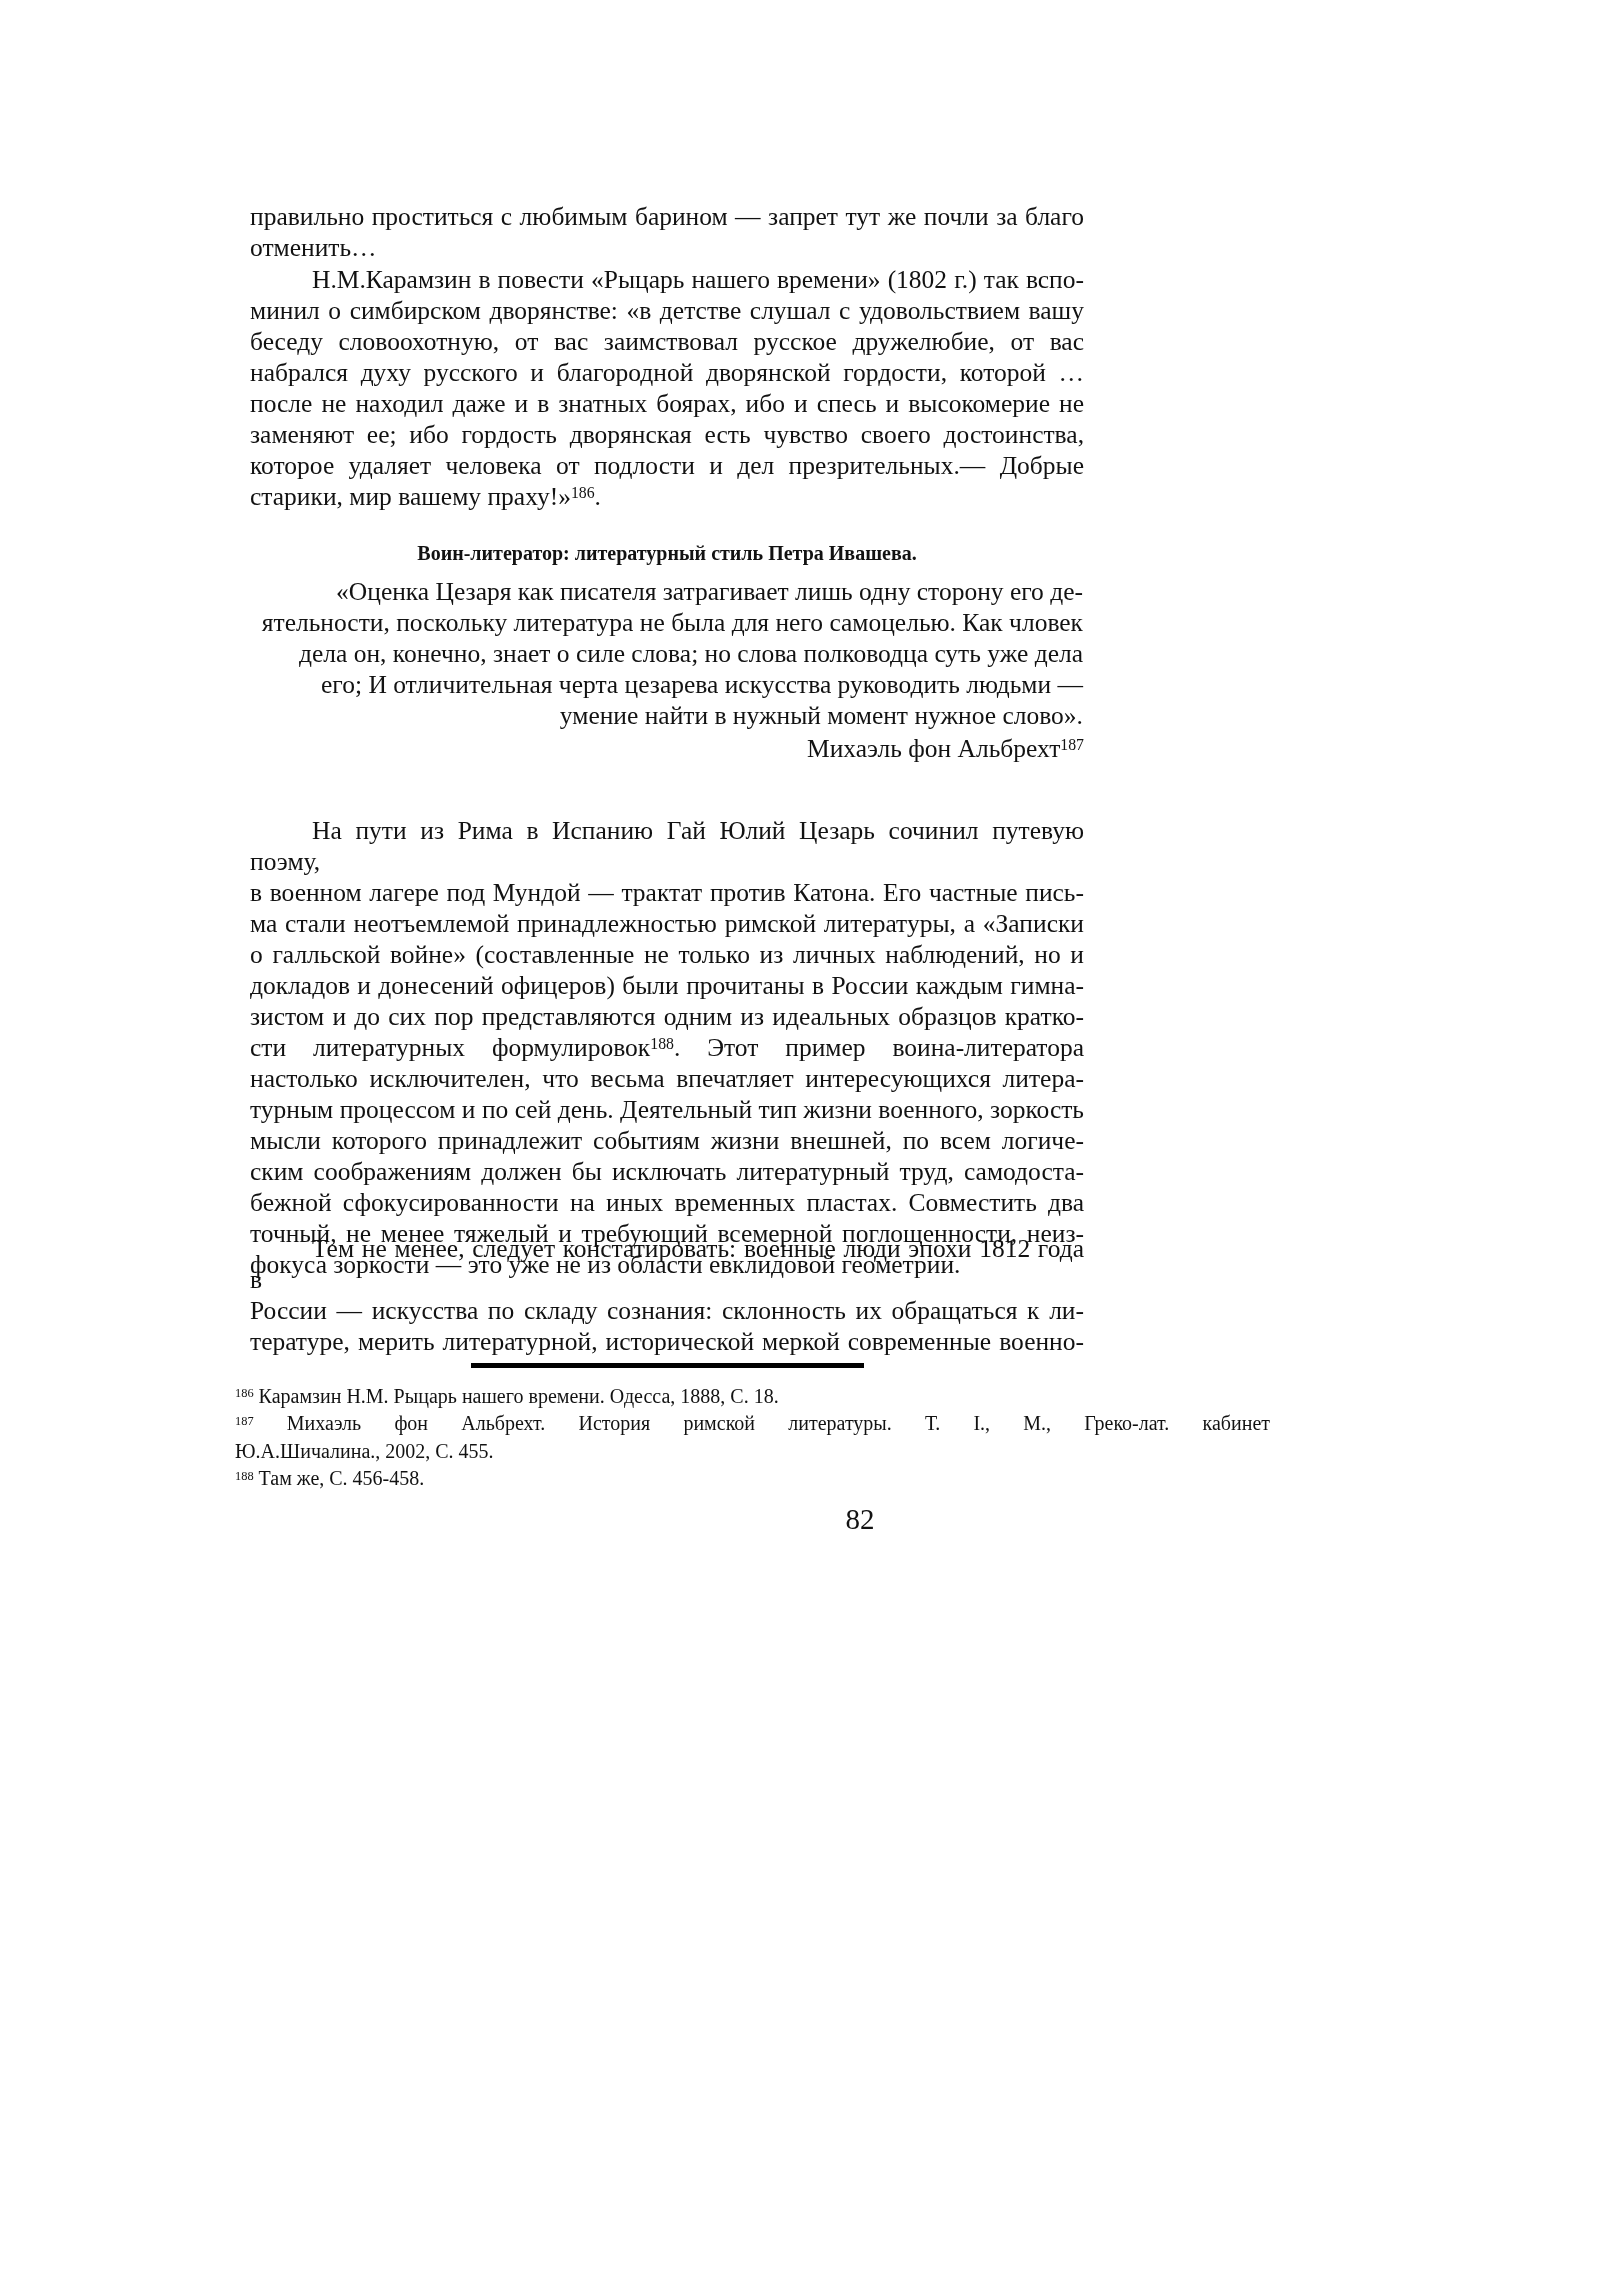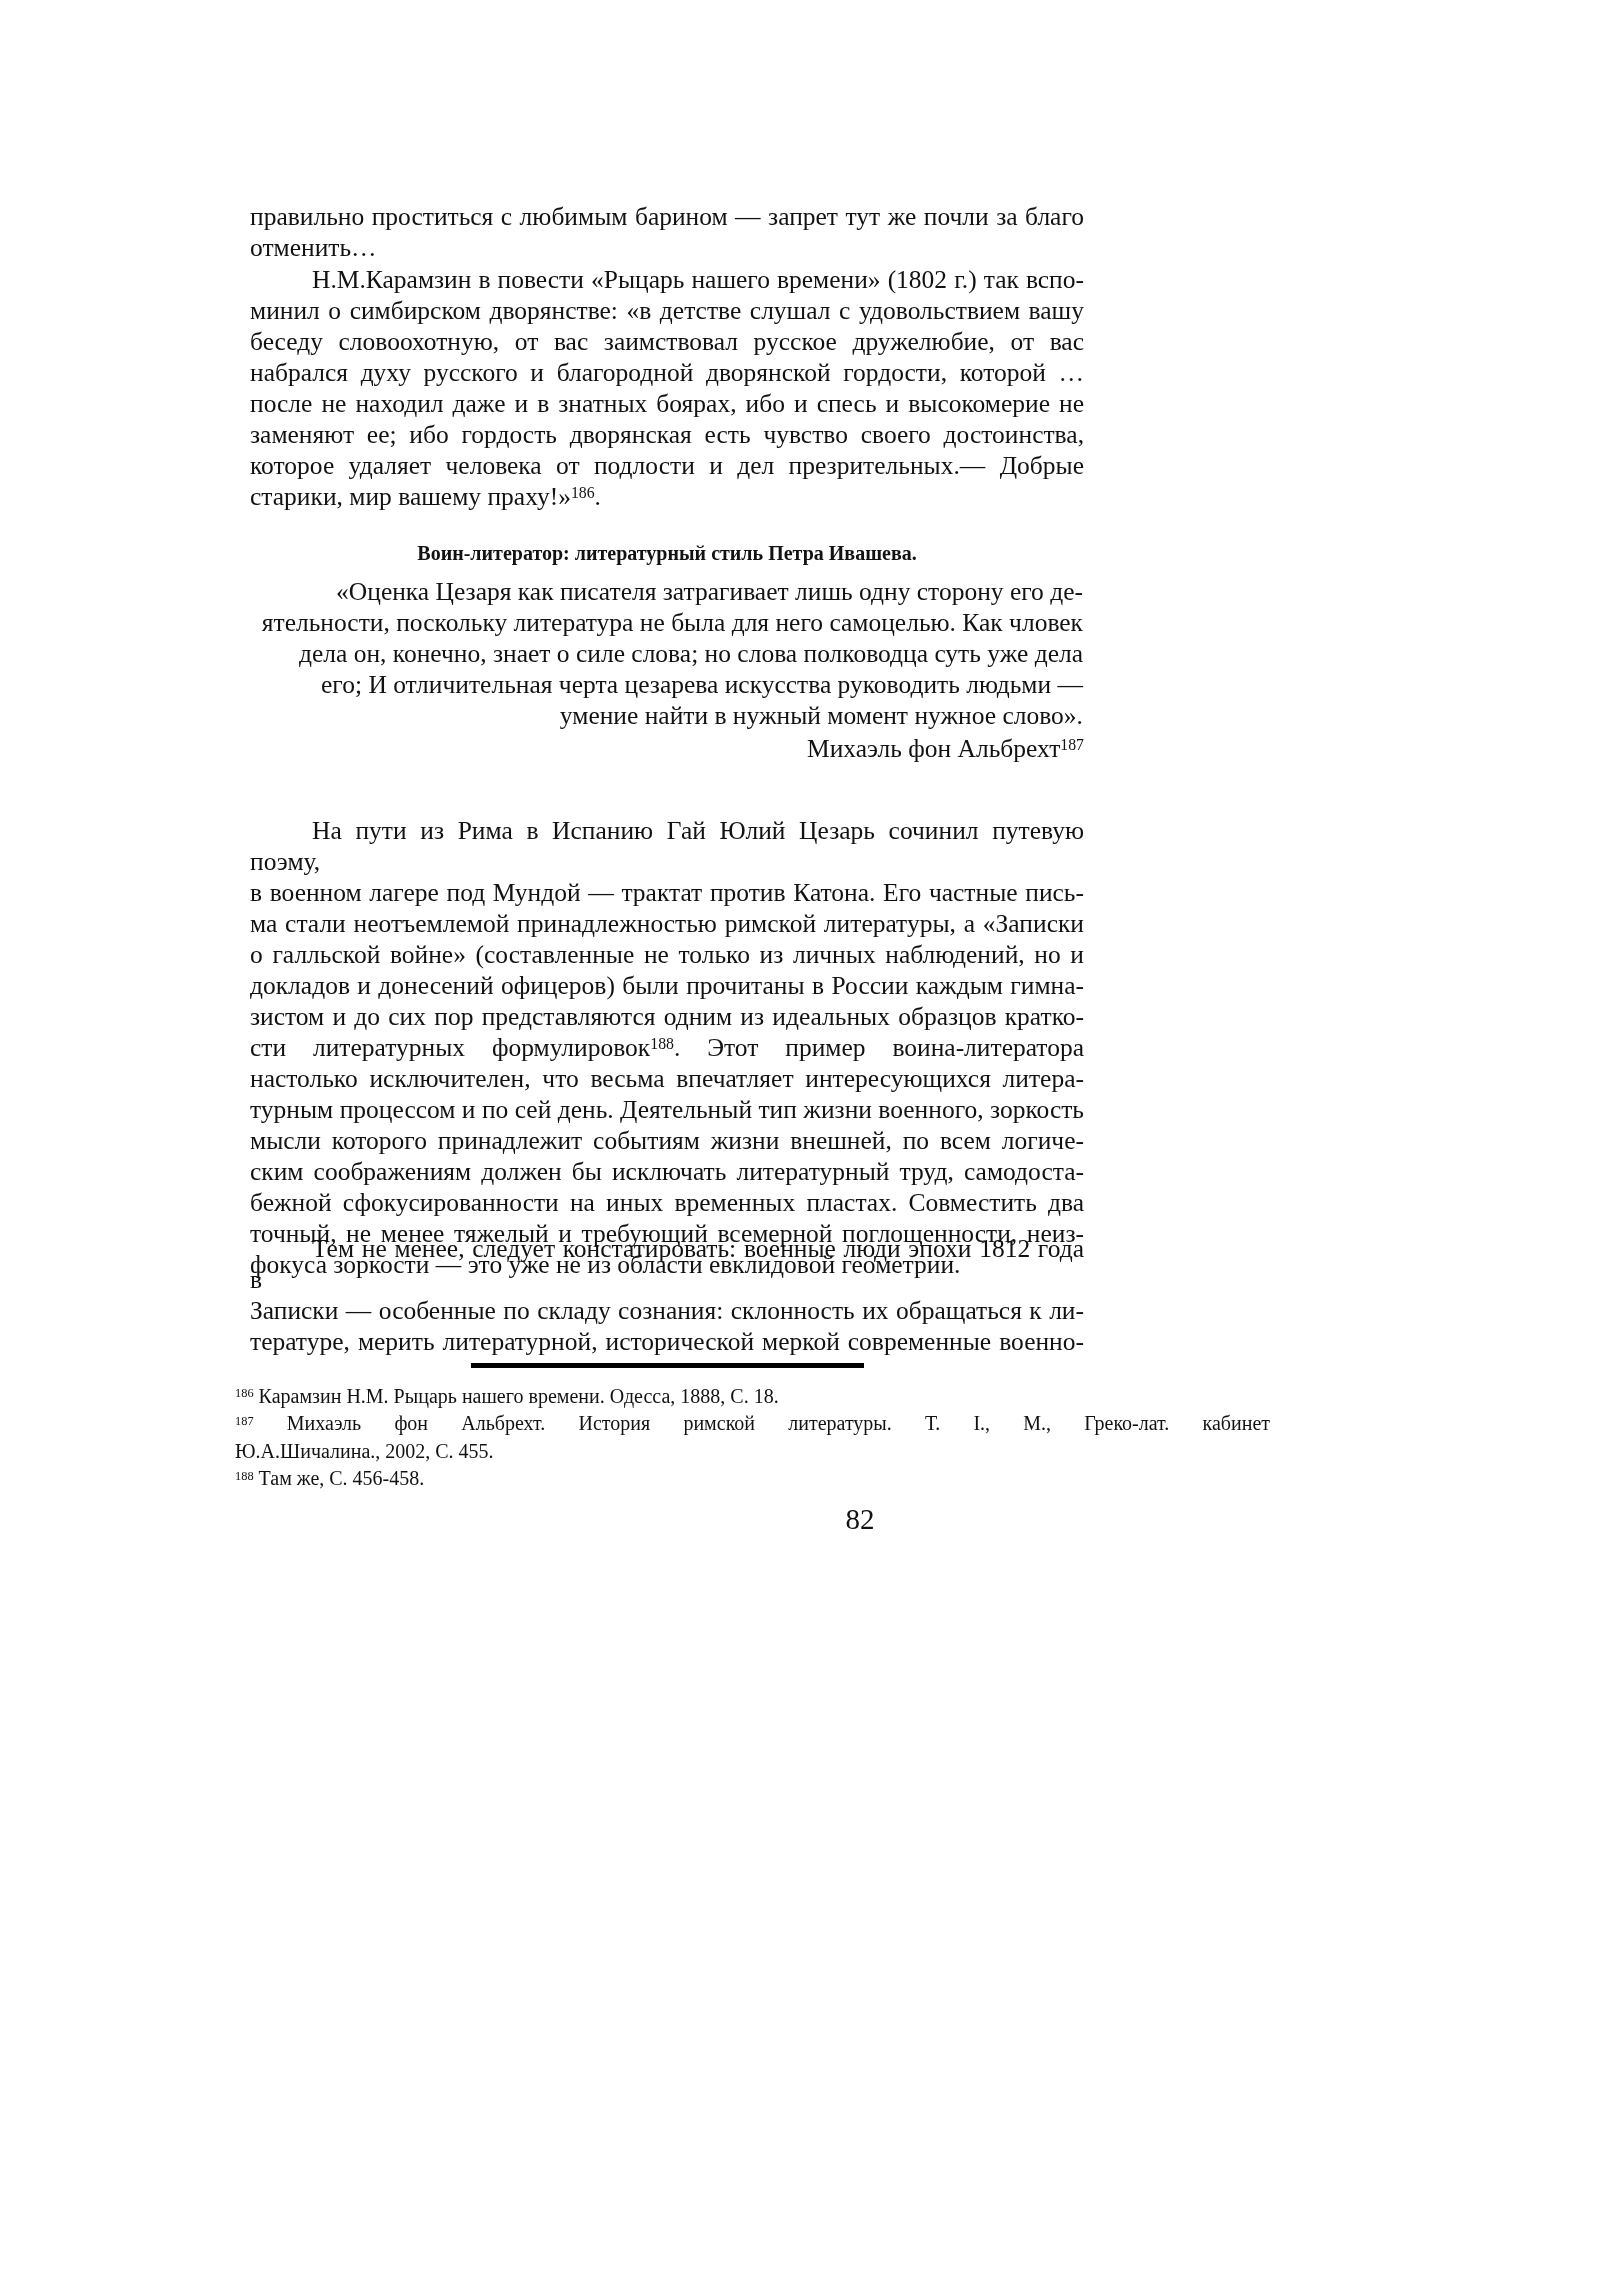--- a/index.html
+++ b/index.html
@@ -138,21 +138,21 @@
       <div class="ln j"><span>турным процессом и по сей день. Деятельный тип жизни военного, зоркость</span></div>
       <div class="ln j"><span>мысли которого принадлежит событиям жизни внешней, по всем логиче-</span></div>
       <div class="ln j"><span>ским соображениям должен бы исключать литературный труд, самодоста-</span></div>
       <div class="ln j"><span>бежной сфокусированности на иных временных пластах. Совместить два</span></div>
       <div class="ln j"><span>точный, не менее тяжелый и требующий всемерной поглощенности, неиз-</span></div>
       <div class="ln"><span>фокуса зоркости — это уже не из области евклидовой геометрии.</span></div>
     </div>
 
   <div class="block body-text para-d">
       <div class="ln j ind"><span>Тем не менее, следует констатировать: военные люди эпохи 1812 года в</span></div>
-      <div class="ln j"><span>Записки — особенные по складу сознания: склонность их обращаться к ли-</span></div>
+      <div class="ln j"><span>России — искусства по складу сознания: склонность их обращаться к ли-</span></div>
       <div class="ln j"><span>тературе, мерить литературной, исторической меркой современные военно-</span></div>
     </div>
 
   <div class="separator"></div>
 
   <div class="block footnotes">
     <div>
         <div class="ln"><sup>186</sup><span> Карамзин Н.М. Рыцарь нашего времени. Одесса, 1888, С. 18.</span></div>
       </div>
     <div>

